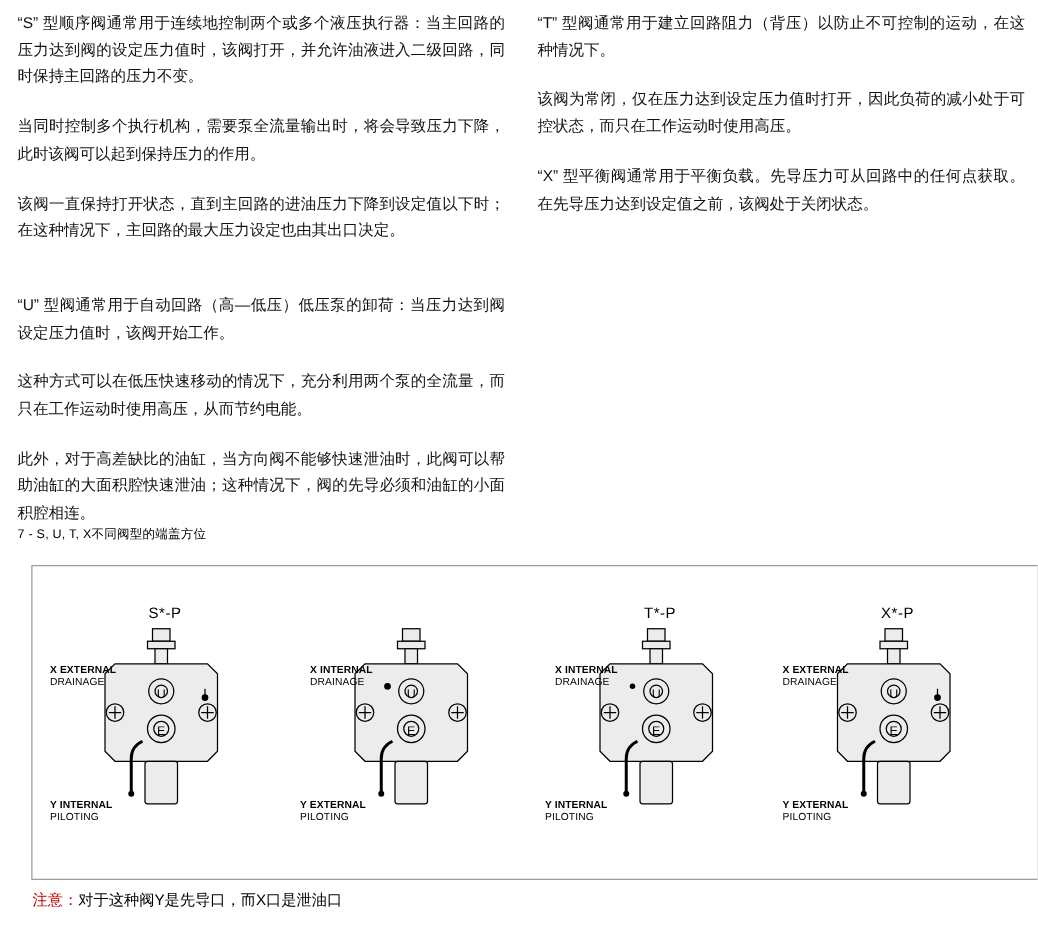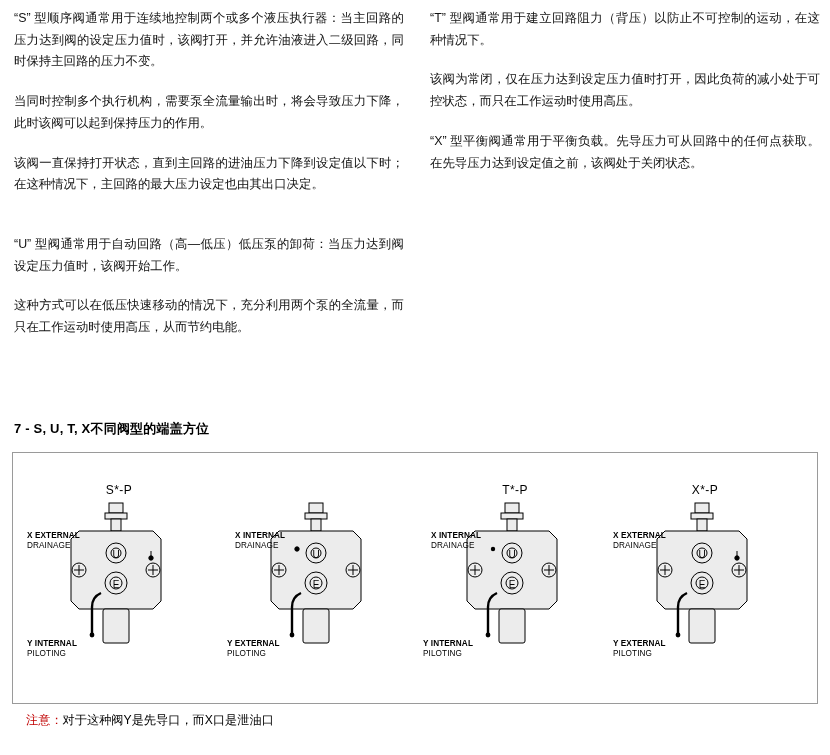--- a/index.html
+++ b/index.html
@@ -43,28 +43,28 @@
     color: #111;
   }
   .spacer-lg {
     height: 20px;
   }
   
   .section-heading {
     position: absolute;
     top: 420px;
     left: 14px;
-    font-size: 13px;
-    font-weight: bold;
+    font-size: 10px;
+    font-weight: normal;
     letter-spacing: 0.2px;
   }
   
   .figure-box {
     position: absolute;
-    left: 12px;
+    left: 25px;
     top: 452px;
     width: 806px;
     height: 252px;
     border: 1px solid #9a9a9a;
     box-sizing: border-box;
     background: #fff;
   }
   .figure-inner {
     position: relative;
     width: 100%;
@@ -122,20 +122,21 @@
 
   <div class="columns">
 
     <div class="col">
       <p class="para">“S” 型顺序阀通常用于连续地控制两个或多个液压执行器：当主回路的压力达到阀的设定压力值时，该阀打开，并允许油液进入二级回路，同时保持主回路的压力不变。</p>
       <p class="para">当同时控制多个执行机构，需要泵全流量输出时，将会导致压力下降，此时该阀可以起到保持压力的作用。</p>
       <p class="para">该阀一直保持打开状态，直到主回路的进油压力下降到设定值以下时；在这种情况下，主回路的最大压力设定也由其出口决定。</p>
       <div class="spacer-lg"></div>
       <p class="para">“U” 型阀通常用于自动回路（高—低压）低压泵的卸荷：当压力达到阀设定压力值时，该阀开始工作。</p>
       <p class="para">这种方式可以在低压快速移动的情况下，充分利用两个泵的全流量，而只在工作运动时使用高压，从而节约电能。</p>
+      <p class="para">此外，对于高差缺比的油缸，当方向阀不能够快速泄油时，此阀可以帮助油缸的大面积腔快速泄油；这种情况下，阀的先导必须和油缸的小面积腔相连。</p>
     </div>
 
     <div class="col">
       <p class="para">“T” 型阀通常用于建立回路阻力（背压）以防止不可控制的运动，在这种情况下。</p>
       <p class="para">该阀为常闭，仅在压力达到设定压力值时打开，因此负荷的减小处于可控状态，而只在工作运动时使用高压。</p>
       <p class="para">“X” 型平衡阀通常用于平衡负载。先导压力可从回路中的任何点获取。在先导压力达到设定值之前，该阀处于关闭状态。</p>
     </div>
 
   </div>
 

